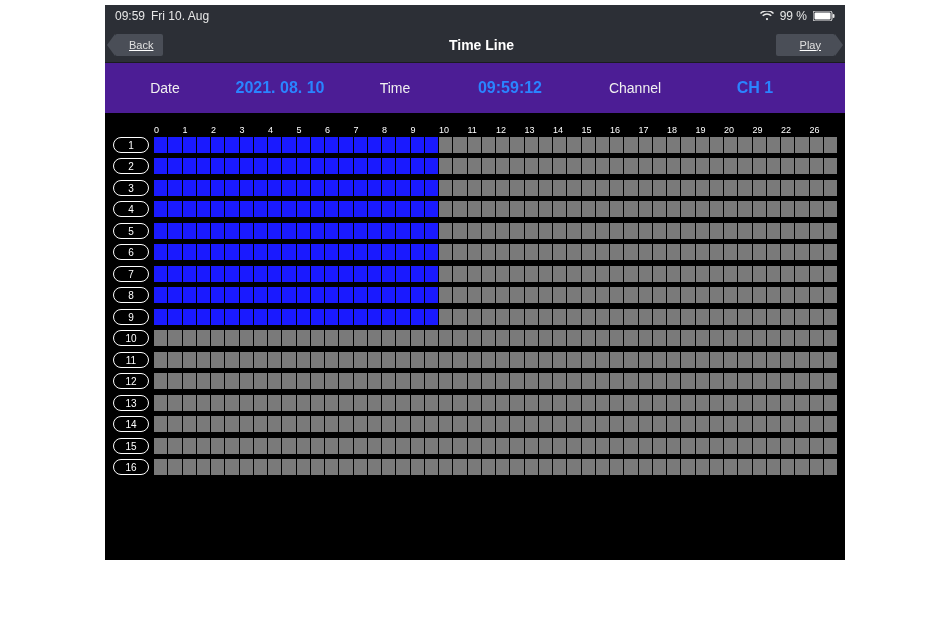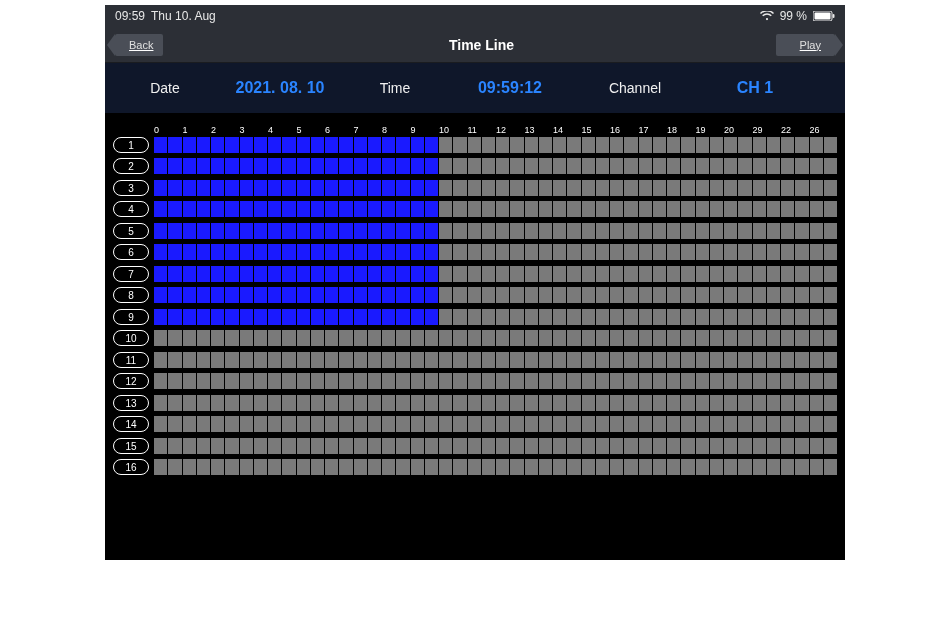--- a/index.html
+++ b/index.html
@@ -59,21 +59,21 @@
   .btn-play::after {
     content: "";
     position: absolute; right: -8px; top: 0;
     border-top: 11px solid transparent;
     border-bottom: 11px solid transparent;
     border-left: 8px solid #4a4e57;
   }
   
   .filterbar {
     height: 50px;
-    background: #0f172a;
+    background: #4c1d95;
     display: flex;
     align-items: center;
     color: #fff;
     font-size: 14px;
     text-align: right;
   }
   .filterbar .lbl { color: #f0f0f0; }
   .filterbar .val { color: #2a84ff; font-size: 16px; font-weight: 600; cursor:pointer; }
   .seg { display:flex; align-items:center; justify-content:center; }
   .seg.lbl1 { width: 120px; }
@@ -131,21 +131,21 @@
   .cell.rec { background: #1a1aff; }
 </style>
 </head>
 <body>
 
 <div class="device">
 
   <div class="statusbar">
     <div class="left">
       <span>09:59</span>
-      <span>Thu 10. Aug</span>
+      <span>Fri 10. Aug</span>
     </div>
     <div class="right">
       <span class="wifi-icon">
         <svg width="14" height="10" viewBox="0 0 14 10">
             <path d="M7 9.2a1.1 1.1 0 1 0 0-2.2 1.1 1.1 0 0 0 0 2.2zM3.2 5.3a5.4 5.4 0 0 1 7.6 0l1-1a6.8 6.8 0 0 0-9.6 0l1 1zM1 3a8.5 8.5 0 0 1 12 0l1-1a9.9 9.9 0 0 0-14 0l1 1z" fill="#e8e8e8"></path>
           </svg>
       </span>
       <span>99 %</span>
       <span class="battery-icon">
         <svg width="22" height="10" viewBox="0 0 22 10">

